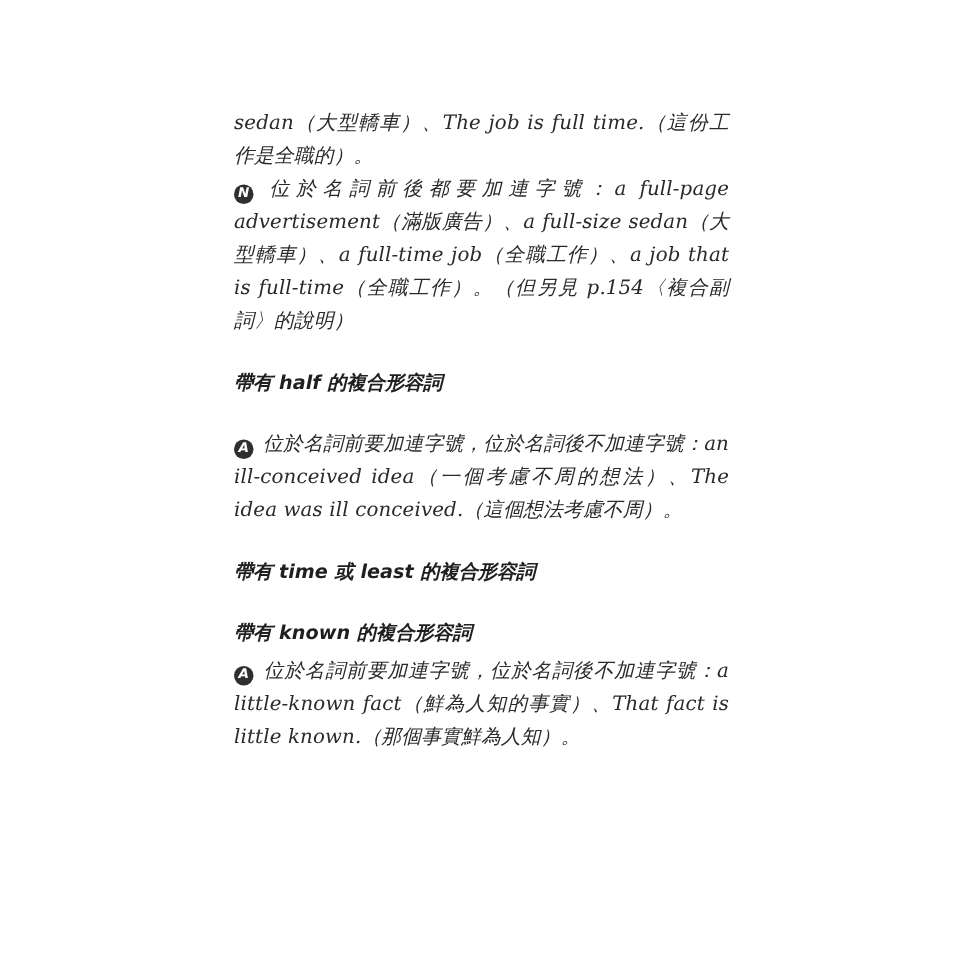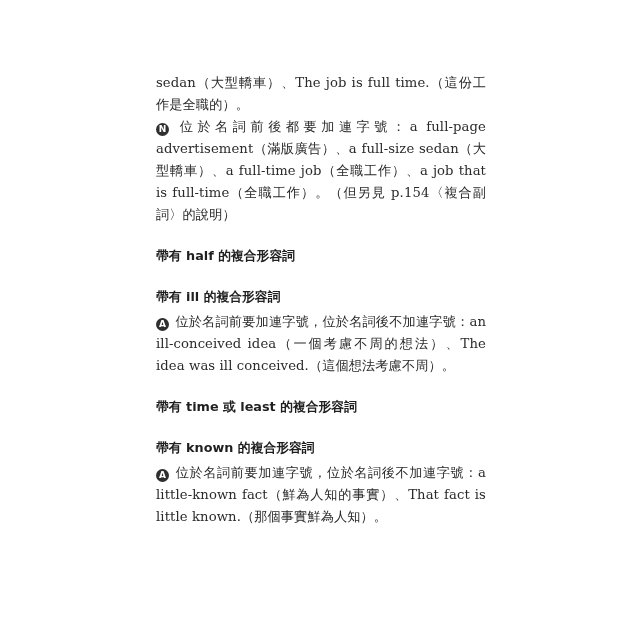--- a/index.html
+++ b/index.html
@@ -10,20 +10,21 @@
       height: 640px;
       overflow: hidden;
     }
     .page {
       position: relative;
       width: 640px;
       height: 640px;
       background: #ffffff;
       color: #2a2a2a;
       font-family: "DejaVu Serif", "Liberation Serif", serif;
+      font-style: italic;
     }
     .content {
       position: absolute;
       left: 156px;
       top: 72px;
       width: 330px;
     }
     .para {
       font-size: 13.2px;
       line-height: 22px;
@@ -75,21 +76,20 @@
   <div class="content">
 
     <p class="para">sedan（大型轎車）、The job is full time.（這份工作是全職的）。</p>
     <p class="para"><span class="badge">N</span> <span>位於名詞前後都要加連字號：a full-page advertisement（滿版廣告）、a full-size sedan（大型轎車）、a full-time job（全職工作）、a job that is full-time（全職工作）。（但另見 p.154〈複合副詞〉的說明）</span></p>
 
     <div class="section">
       <p class="heading">帶有 half 的複合形容詞</p>
     </div>
 
     <div class="section">
-      <p class="heading">帶有 ill 的複合形容詞</p>
       <p class="para"><span class="badge">A</span> <span>位於名詞前要加連字號，位於名詞後不加連字號：an ill-conceived idea（一個考慮不周的想法）、The idea was ill conceived.（這個想法考慮不周）。</span></p>
     </div>
 
     <div class="section">
       <p class="heading">帶有 time 或 least 的複合形容詞</p>
     </div>
 
     <div class="section">
       <p class="heading">帶有 known 的複合形容詞</p>
       <p class="para"><span class="badge">A</span> <span>位於名詞前要加連字號，位於名詞後不加連字號：a little-known fact（鮮為人知的事實）、That fact is little known.（那個事實鮮為人知）。</span></p>

